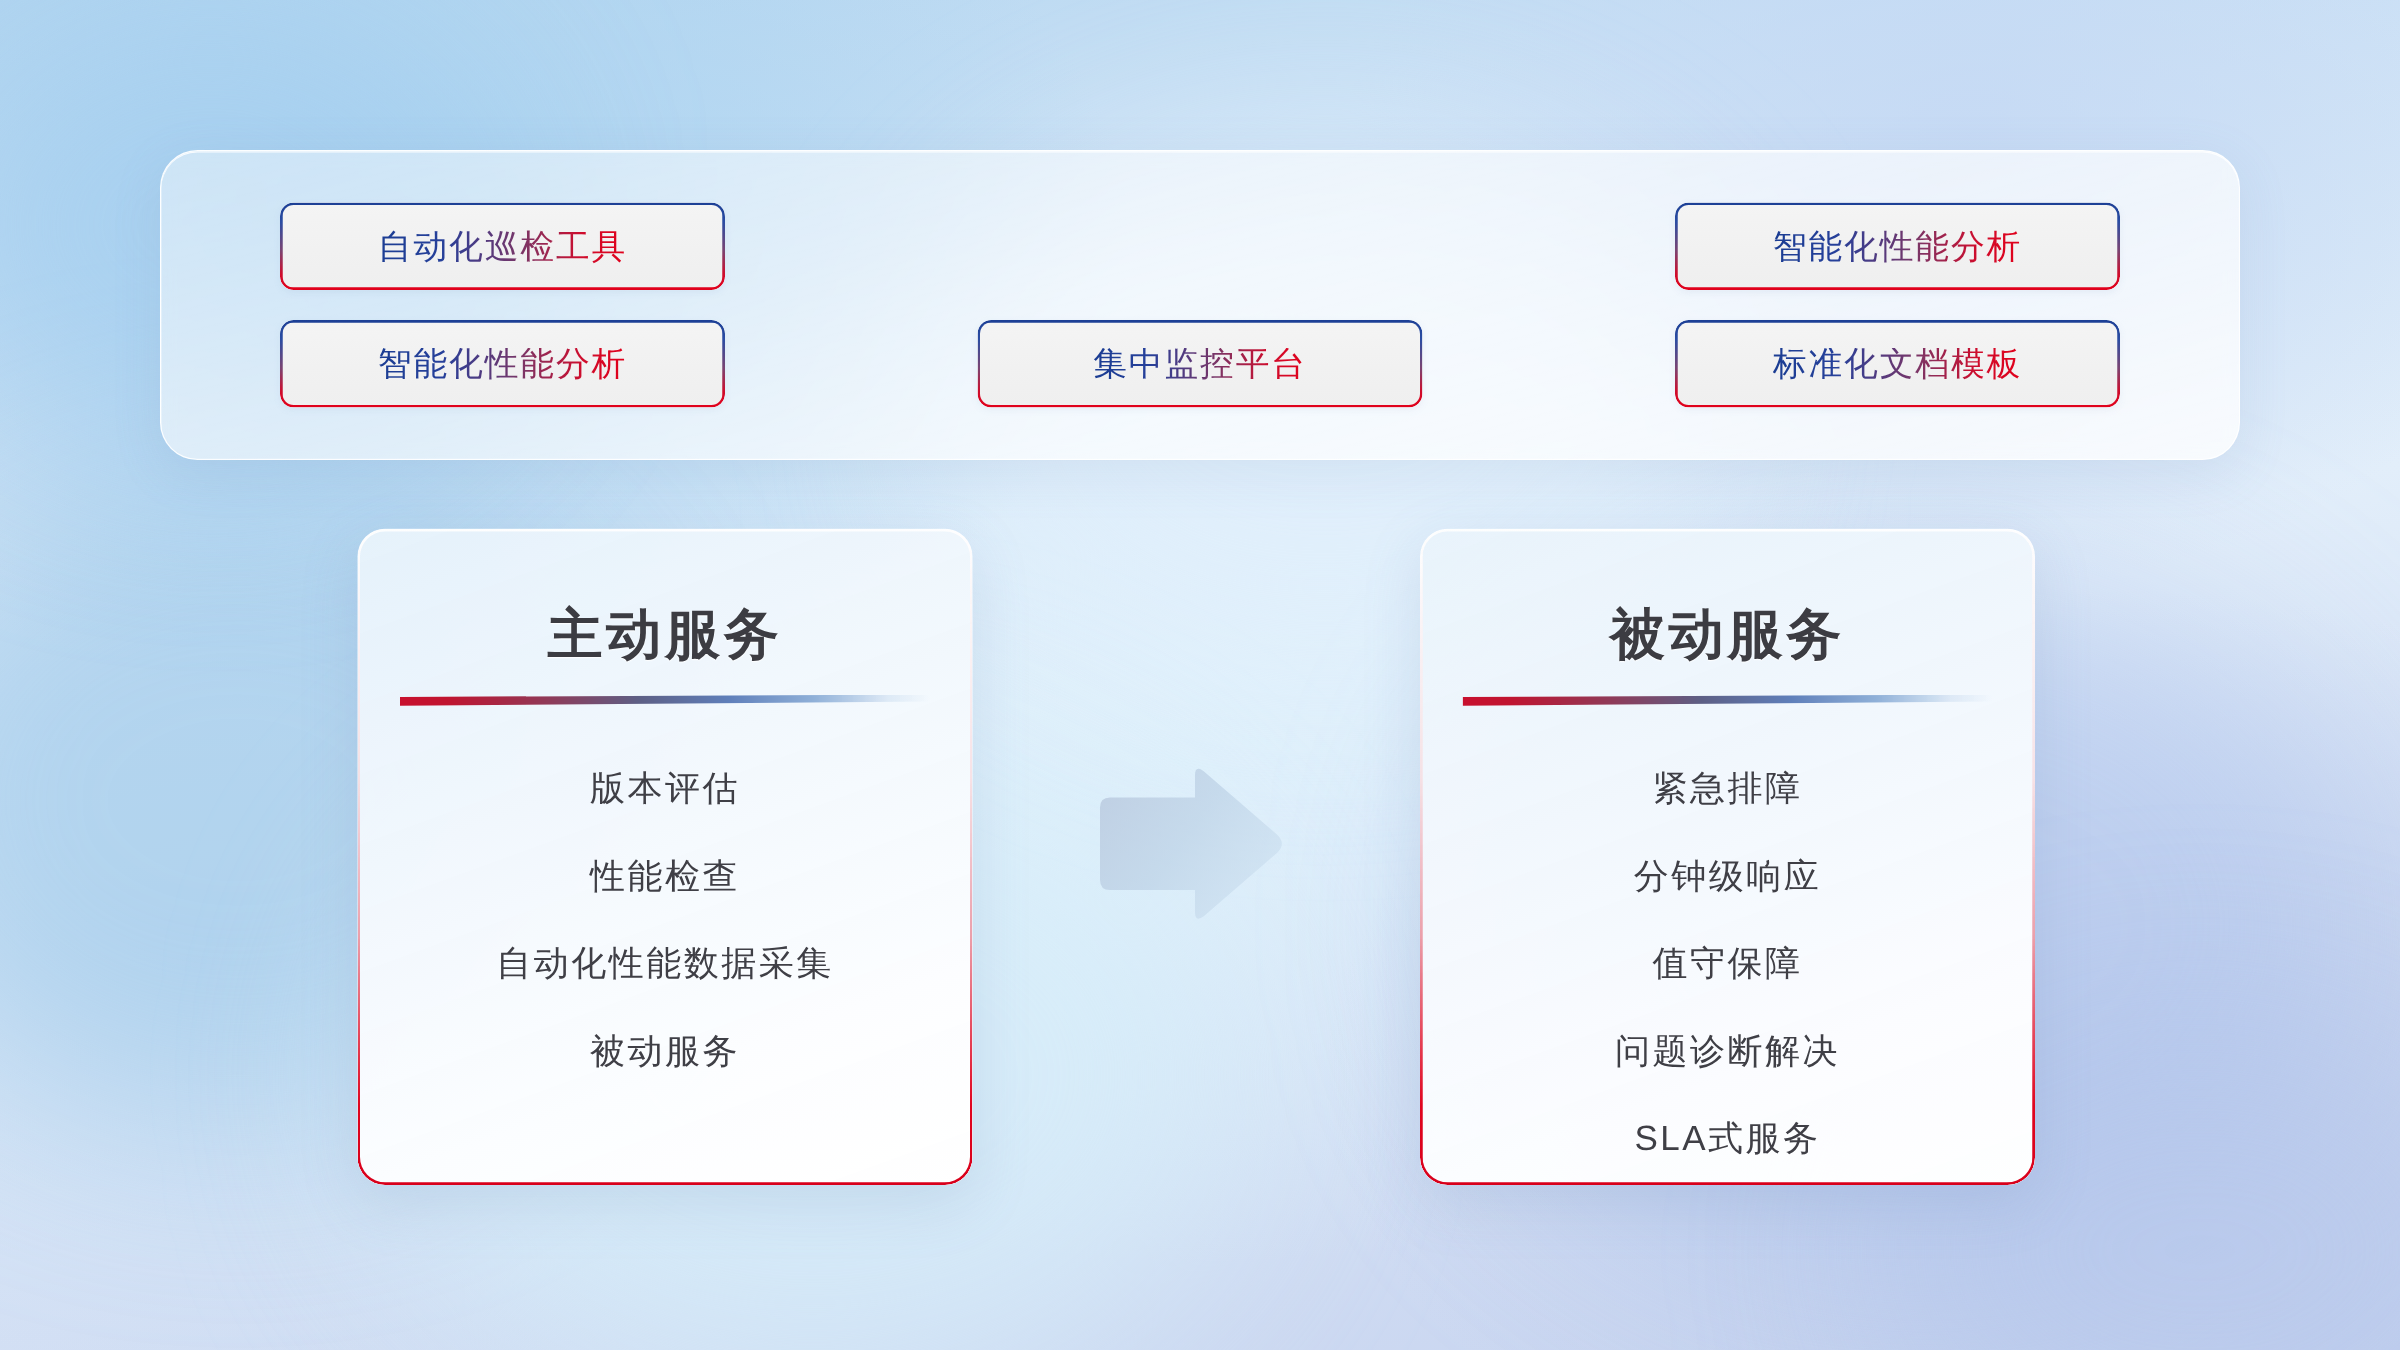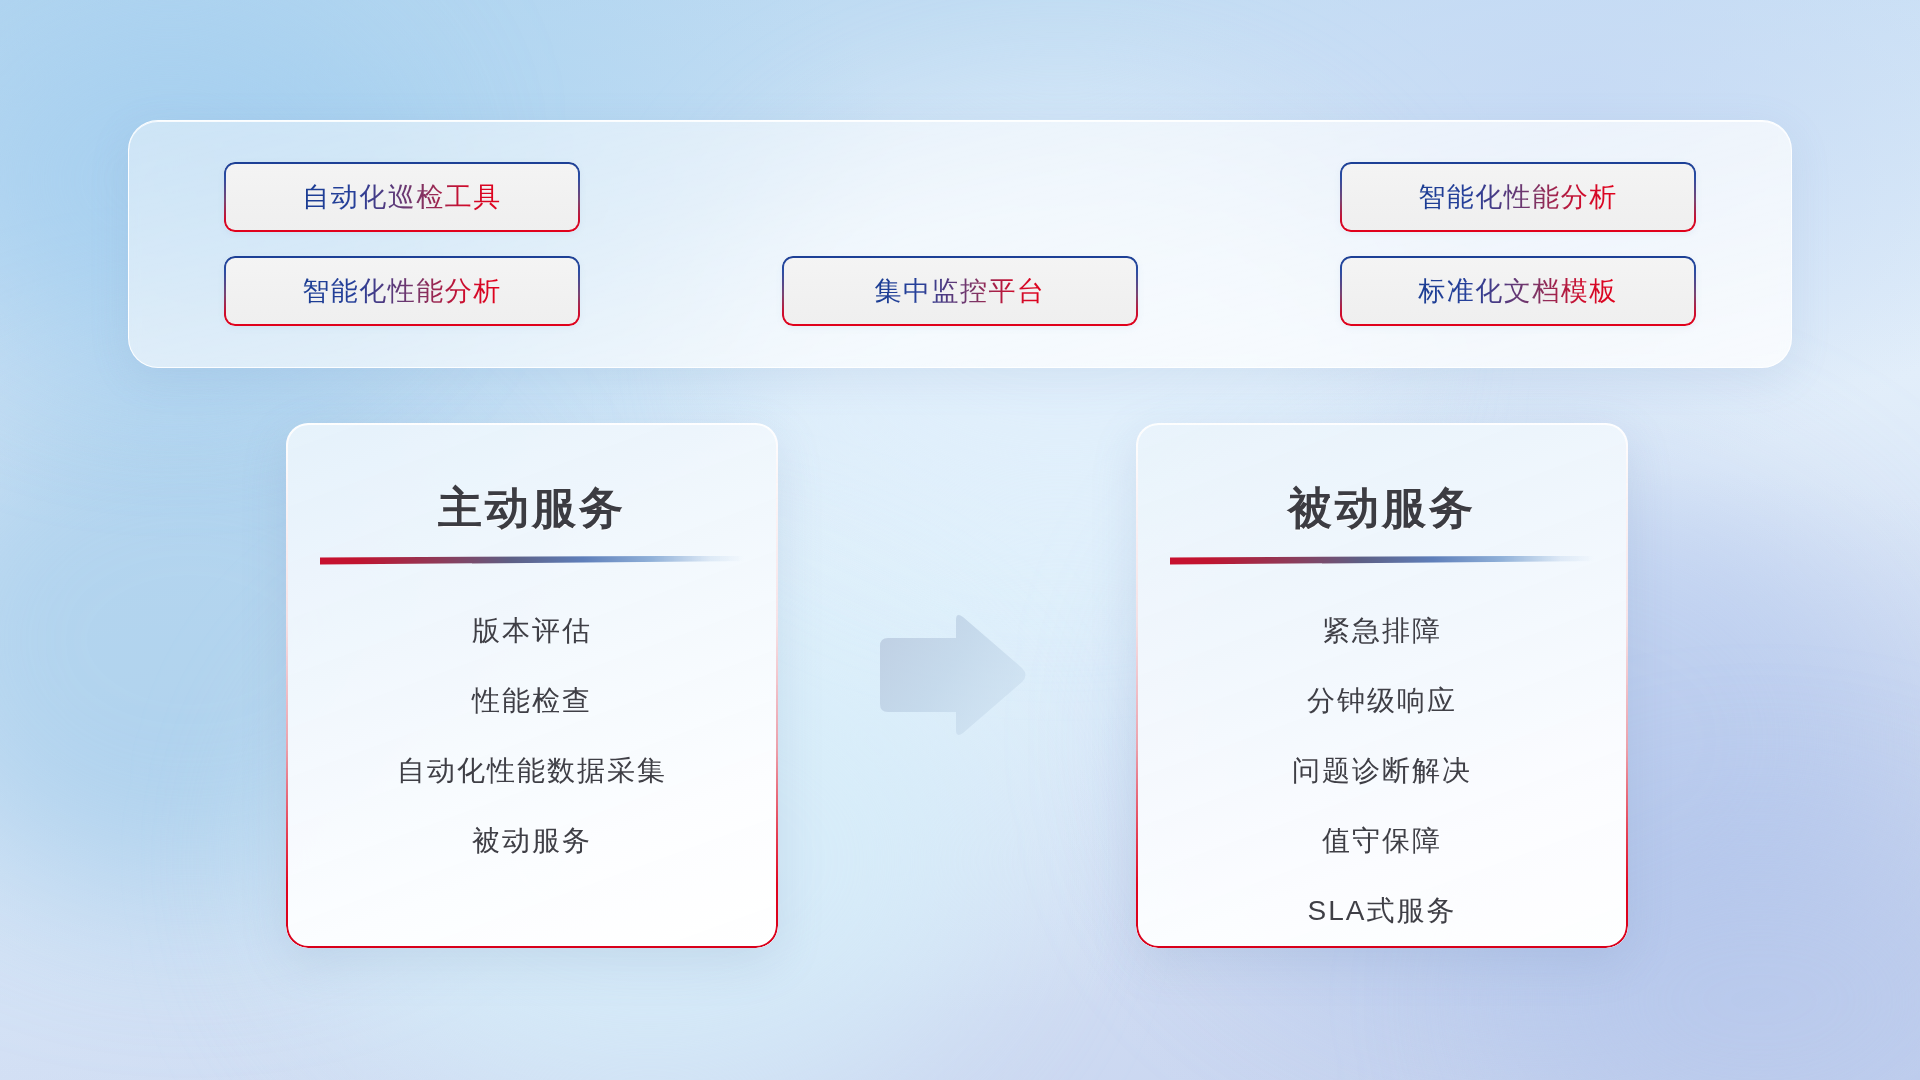--- a/index.html
+++ b/index.html
@@ -280,20 +280,20 @@
     <div class="card-inner">
       <div class="card-title">被动服务</div>
 
       <div class="card-divider">
         <div class="bar"></div>
       </div>
 
       <div class="card-list">
         <div class="card-list-item">紧急排障</div>
         <div class="card-list-item">分钟级响应</div>
+        <div class="card-list-item">值守保障</div>
         <div class="card-list-item">问题诊断解决</div>
-        <div class="card-list-item">值守保障</div>
         <div class="card-list-item">SLA式服务</div>
       </div>
     </div>
   </div>
 
 </div>
 
 </body></html>

